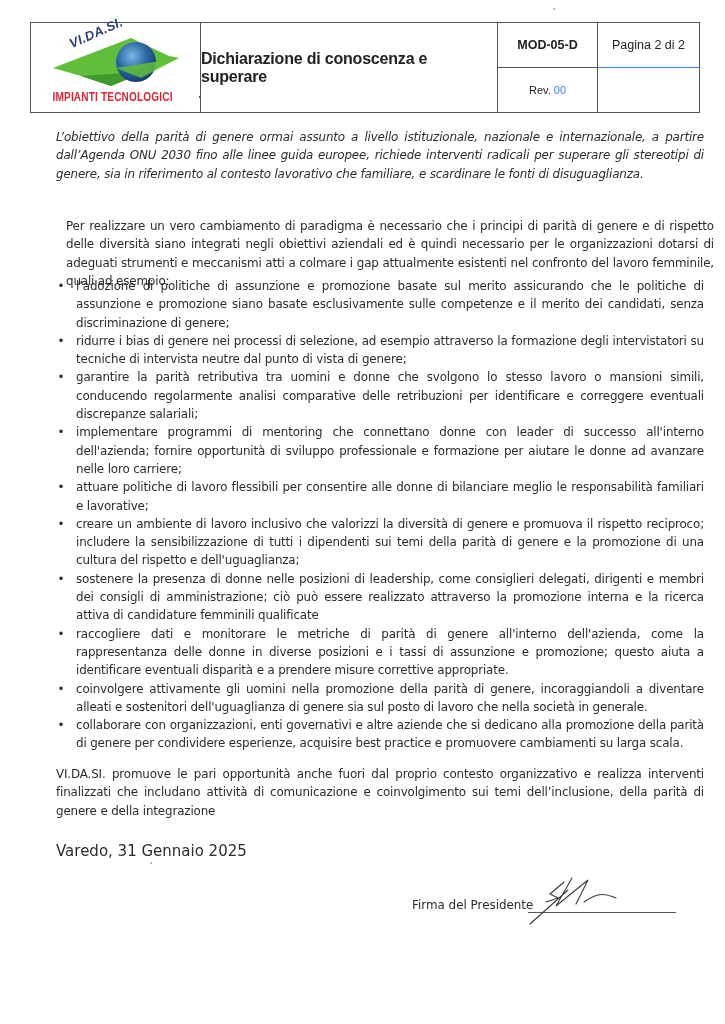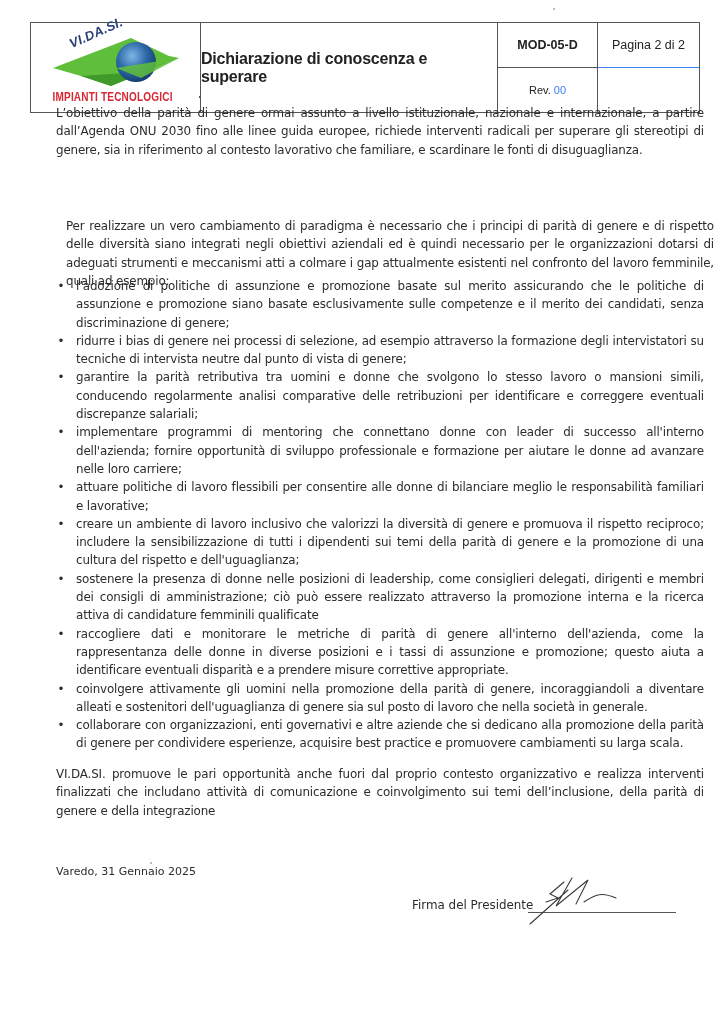--- a/index.html
+++ b/index.html
@@ -25,29 +25,29 @@
   .logo-brand { position:absolute; left:32px; top:8px; font-family:"Liberation Sans", sans-serif;
                 font-weight:bold; font-style:italic; font-size:13px; color:#2b3f7a;
                 transform:rotate(-24deg); transform-origin:left bottom; letter-spacing:0.3px; }
   .logo-tag { position:absolute; left:12px; top:62px; font-family:"Liberation Sans", sans-serif;
               font-weight:bold; font-size:10px; color:#d92633; letter-spacing:0.2px;
               transform:scaleY(1.25); transform-origin:left top; }
   .logo-dot { position:absolute; right:-10px; top:68px; width:2px; height:2px; background:#555; }
 
   .body-text { position:absolute; left:56px; width:648px; font-size:11.9px; line-height:18.3px;
                text-align:justify; color:#2c2c2c; letter-spacing:-0.15px; }
-  .p1 { top:104px; }
+  .p1 { top:128px;font-style:italic; }
   .p2 { top:207px; }
   ul.bullets { position:absolute; left:56px; top:277px; width:648px; margin:0; padding:0;
                list-style:none; font-size:11.9px; line-height:18.3px; color:#2c2c2c;
                letter-spacing:-0.15px; }
   ul.bullets li { position:relative; padding-left:20px; text-align:justify; }
   ul.bullets li .dot { position:absolute; left:0; top:0; width:10px; text-align:center; }
   .p3 { top:765px; }
-  .place { position:absolute; left:56px; top:842px; font-size:11px; color:#2c2c2c;margin-top:23px; }
+  .place { position:absolute; left:56px; top:842px; font-size:15px; color:#2c2c2c; }
   .sig-label { position:absolute; left:412px; top:898px; font-size:11.9px; color:#2c2c2c; }
   .sig-line { position:absolute; left:528px; top:912px; width:148px; height:1px; background:#555; }
   .sig-svg { position:absolute; left:528px; top:868px; }
   .speck { position:absolute; width:2px; height:2px; background:#bbb; }
 </style>
 </head>
 <body>
 
 <div class="hdr">
   <div class="cell c-logo">

